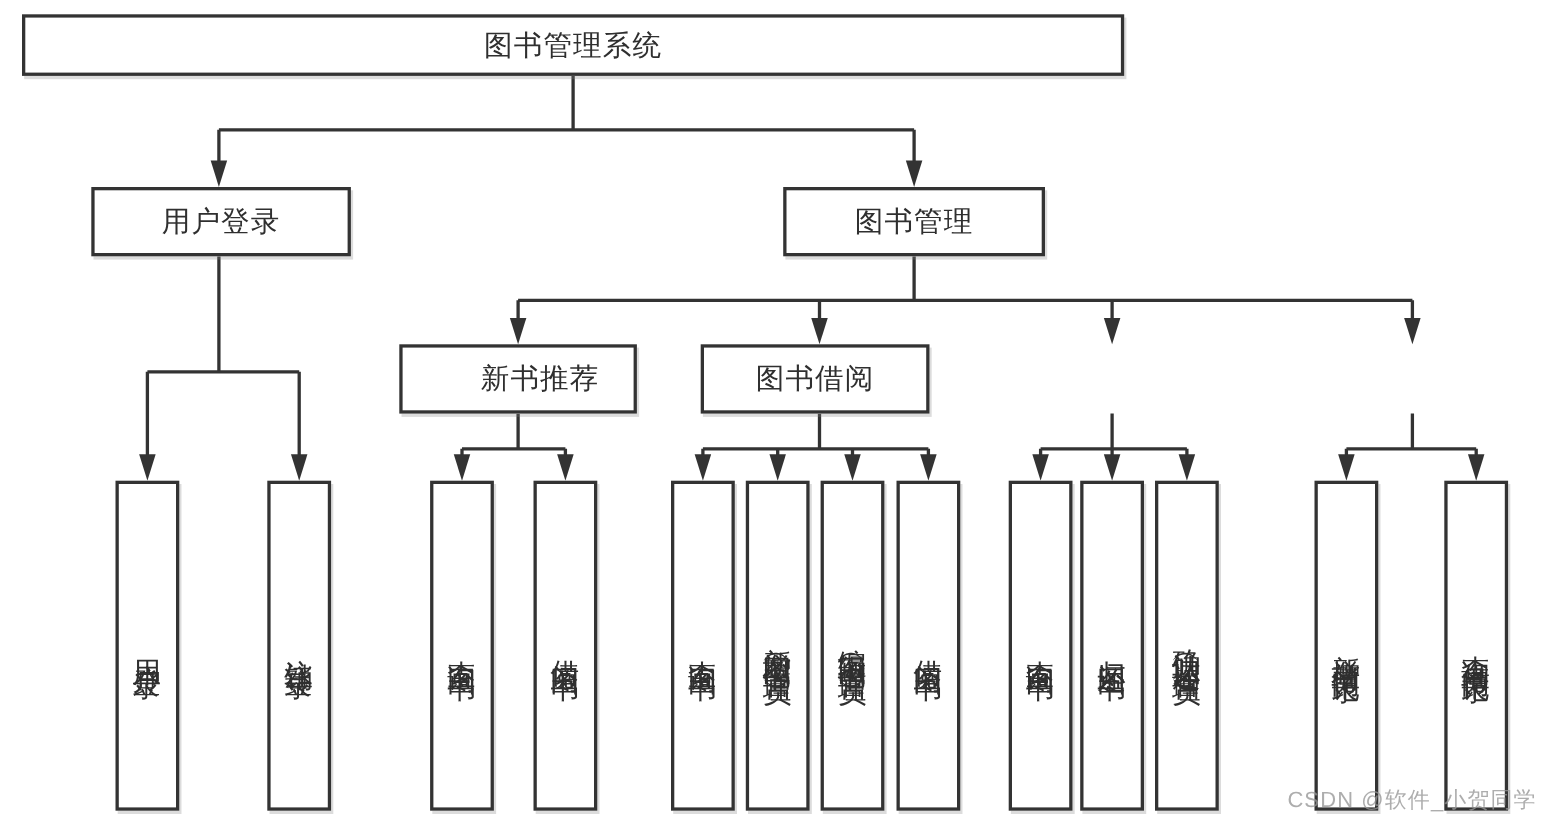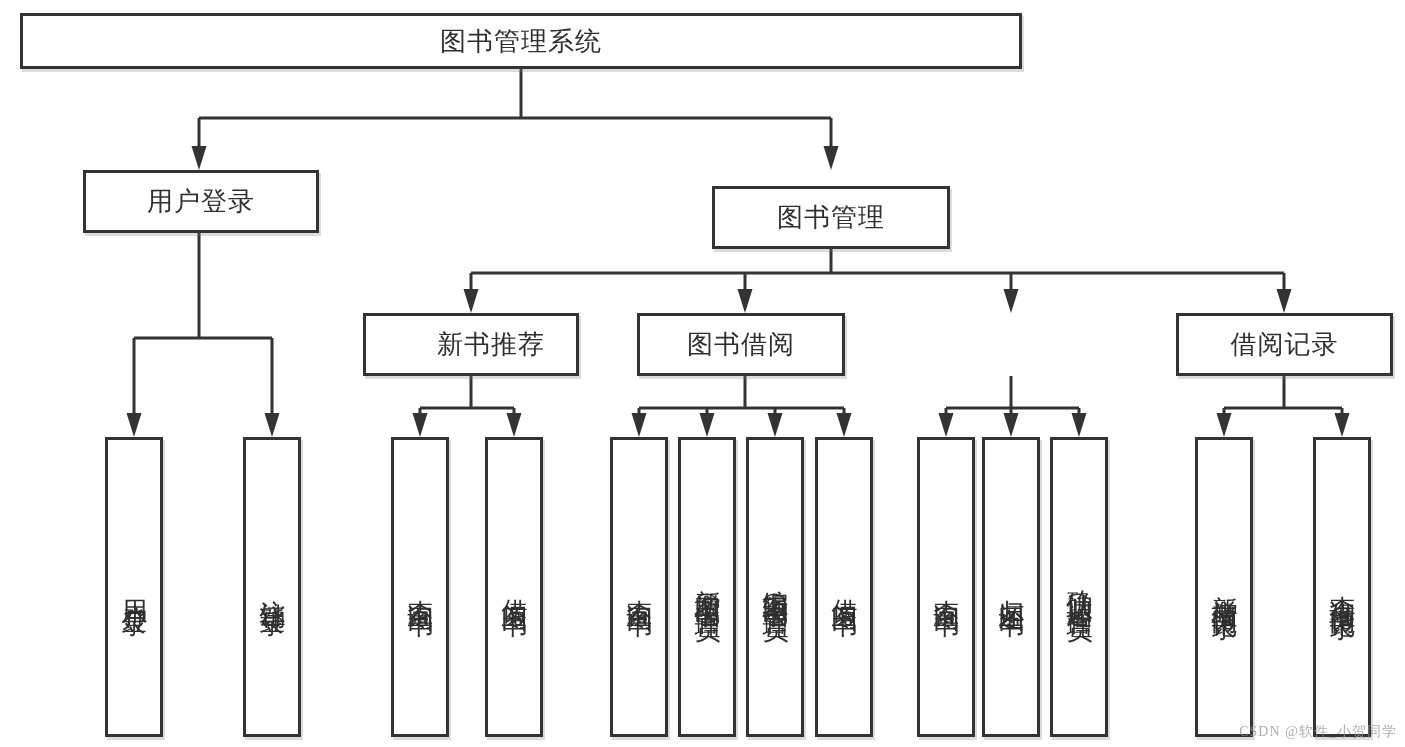--- a/index.html
+++ b/index.html
@@ -1,21 +1,21 @@
 <!DOCTYPE html>
 <html><head>
 <meta charset="utf-8">
 <style>
   html, body { margin: 0; padding: 0; background: #ffffff; }
   .stage {
     position: relative;
     width: 1405px;
     height: 747px;
     background: #ffffff;
-    font-family: Liberation Serif, serif;
+    font-family: Liberation Sans, sans-serif;
     overflow: hidden;
   }
   svg.connectors {
     position: absolute;
     left: 0; top: 0;
     z-index: 0;
   }
   .node {
     position: absolute;
     box-sizing: border-box;
@@ -35,21 +35,21 @@
     writing-mode: vertical-rl;
     text-orientation: mixed;
     letter-spacing: 4px;
     line-height: 1;
     white-space: nowrap;
   }
   .watermark {
     position: absolute;
     right: 8px;
     bottom: 6px;
-    font-size: 14px;
+    font-size: 20px;
     letter-spacing: 1px;
     color: rgba(150,150,150,0.78);
     z-index: 3;
   }
 </style>
 </head>
 <body>
 
 <div class="stage">
 
@@ -92,25 +92,24 @@
     <g stroke="#333333" stroke-width="3" fill="none">
       <path d="M1284 376 V408 M1224 408 H1342 M1224 408 V418 M1342 408 V418"></path>
       <polygon points="1224,437 1216.5,413 1231.5,413" fill="#333333" stroke="none"></polygon>
       <polygon points="1342,437 1334.5,413 1349.5,413" fill="#333333" stroke="none"></polygon>
     </g>
   </svg>
 
   <div class="node" style="left:20px; top:13px; width:1002px; height:56px;">图书管理系统</div>
 
   <div class="node" style="left:83px; top:170px; width:236px; height:63px;">用户登录</div>
-  <div class="node" style="left:712px; top:170px; width:238px; height:63px;margin-top:16px;">图书管理</div>
+  <div class="node" style="left:712px; top:170px; width:238px; height:63px;">图书管理</div>
 
   <div class="node" style="left:363px; top:313px; width:216px; height:63px;padding-left:40px;">新书推荐</div>
   <div class="node" style="left:637px; top:313px; width:208px; height:63px;">图书借阅</div>
-  <div class="node" style="left:1176px; top:313px; width:217px; height:63px;">借阅记录</div>
 
   <div class="node leaf" style="left:105px; top:437px; width:58px; height:300px;">
     <span>用户登录</span>
   </div>
   <div class="node leaf" style="left:243px; top:437px; width:58px; height:300px;">
     <span>注销登录</span>
   </div>
 
   <div class="node leaf" style="left:391px; top:437px; width:58px; height:300px;">
     <span>查询图书</span>

